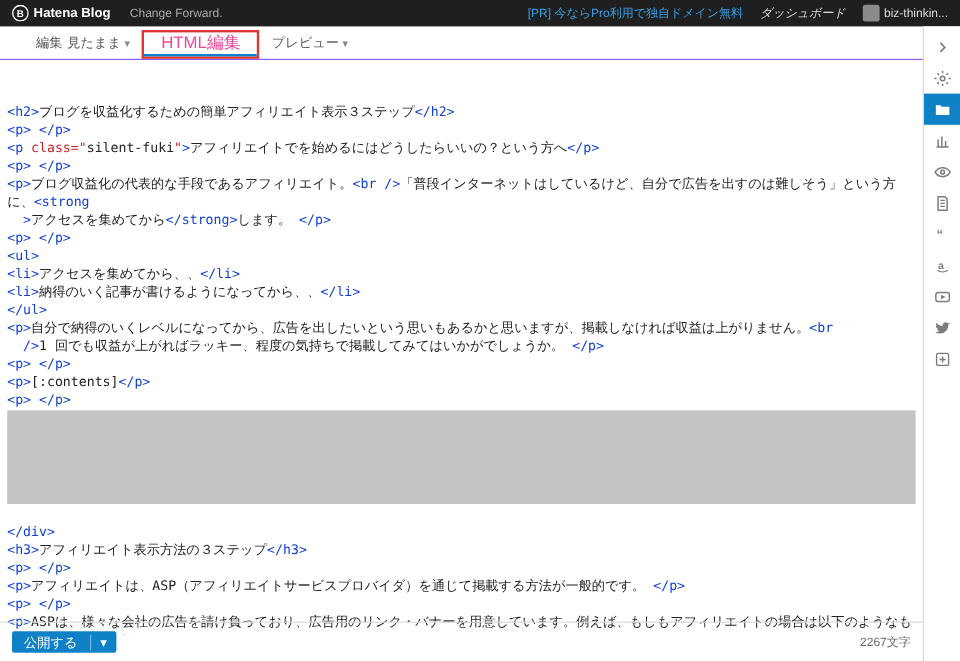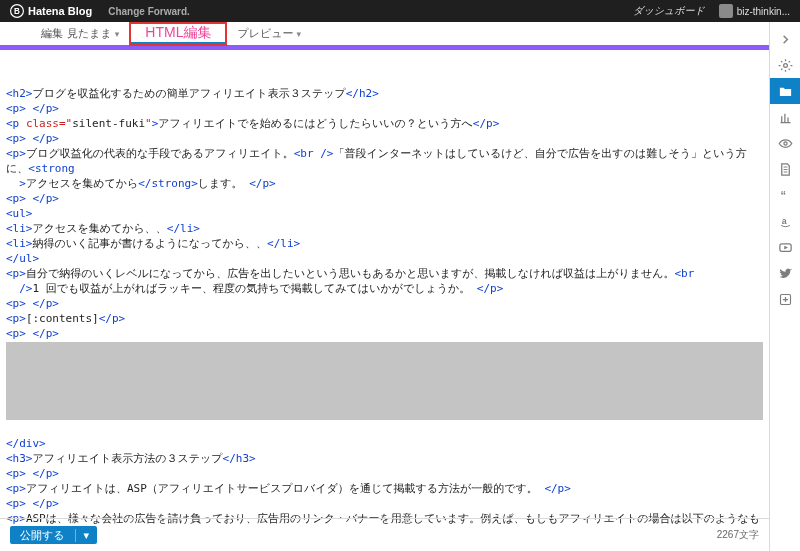--- a/index.html
+++ b/index.html
@@ -16,34 +16,34 @@
 .topbar {
   height: 22px;
   background: #1f1f1f;
   color: #fff;
   display: flex;
   align-items: center;
   font-size: 11px;
 }
 .topbar .brand { display: flex; align-items: center; gap: 4px; padding: 0 10px; font-weight: bold; }
 .topbar .brand svg { width: 14px; height: 14px; }
-.topbar .tagline { color: #aaa; font-size: 10px; margin-left: 6px; font-weight: bold; }
+.topbar .tagline { color: #aaa; font-size: 10px; margin-left: 6px; }
 .topbar .spacer { flex: 1; }
 .topbar .promo { color: #37a0e6; font-size: 10px; margin-right: 14px; }
 .topbar .dash { color: #ddd; font-size: 10px; margin-right: 14px; font-style: italic; }
 .topbar .user { display: flex; align-items: center; gap: 4px; color: #ddd; font-size: 10px; margin-right: 10px; justify-content: space-between; }
 .topbar .avatar { width: 14px; height: 14px; background: #8a8a8a; border-radius: 2px; }
 
 
 .toolbar {
   height: 28px;
-  border-bottom: 5px solid #8b5cf6;
-  display: flex;
-  align-items: flex-start;
-  padding-left: 31px;
+  border-bottom: 1px solid #8b5cf6;
+  display: flex;
+  align-items: flex-end;
+  padding-left: 20px;
   width: 769px; 
 }
 .tbtn { display: flex; align-items: center; font-size: 11px; color: #555; padding: 0 10px; height: 100%; cursor: pointer; }
 .tbtn .chev { margin-left: 3px; font-size: 9px; color: #888; }
 .htmltab-wrap {
   border: 2px solid #e03636;
   height: 24px;
   display: flex;
   align-items: center;
 }
@@ -139,20 +139,21 @@
 <div class="topbar">
   <div class="brand">
     <svg viewBox="0 0 24 24">
         <circle cx="12" cy="12" r="11" fill="none" stroke="#fff" stroke-width="2"></circle>
         <text x="12" y="17" text-anchor="middle" font-size="14" fill="#fff" font-family="sans-serif" font-weight="bold">B</text>
       </svg>
     <span>Hatena Blog</span>
   </div>
   <span class="tagline">Change Forward.</span>
   <div class="spacer"></div>
+  <a class="promo">[PR] 今ならPro利用で独自ドメイン無料</a>
   <a class="dash">ダッシュボード</a>
   <div class="user">
     <span class="avatar"></span>
     <span>biz-thinkin...</span>
   </div>
 </div>
 
 <div class="toolbar">
   <div class="tbtn">
     <span>編集</span>

